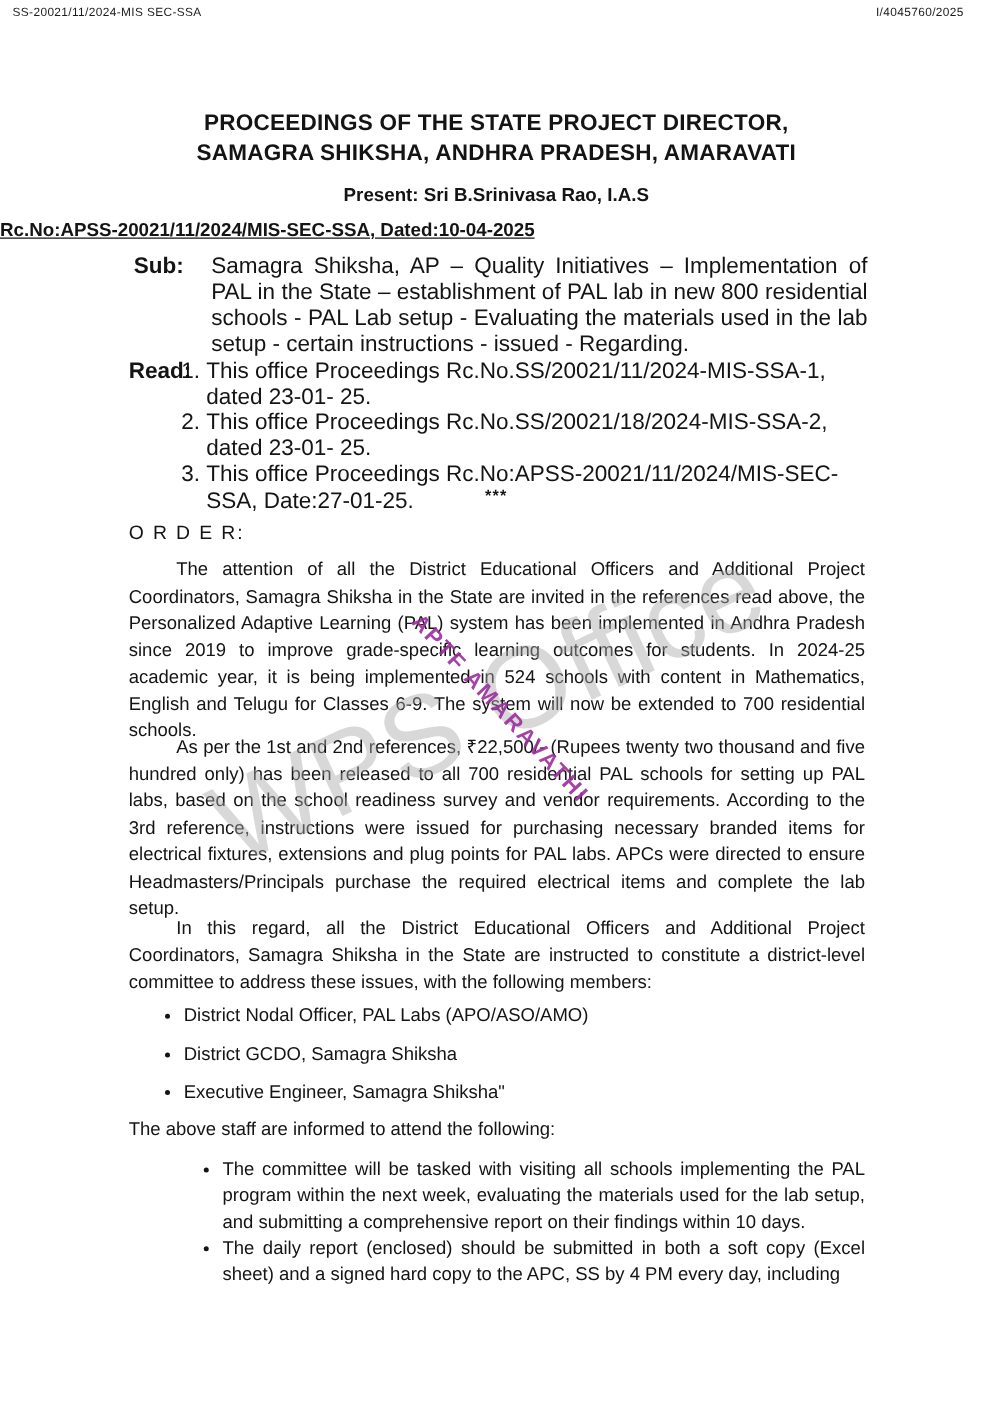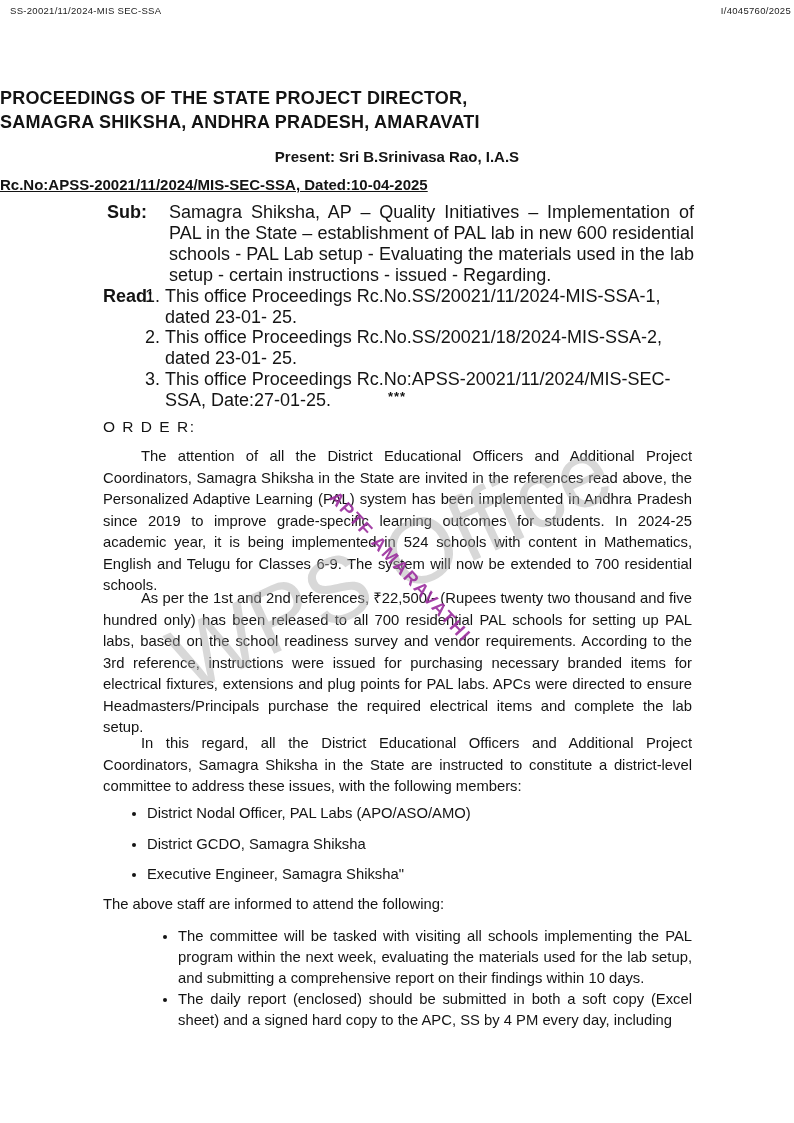--- a/index.html
+++ b/index.html
@@ -6,28 +6,28 @@
   .page{
     position:relative;
     width:794px;height:1123px;
     background:#ffffff;
     font-family:"Liberation Sans", sans-serif;
     color:#141414;
     overflow:hidden;
   }
   
   .meta-header{
-    position:absolute;top:5px;left:10px;right:3px;
+    position:absolute;top:5px;left:10px;right:23px;
     display:flex;justify-content:space-between;
     font-size:9.5px;letter-spacing:.3px;color:#1c1c1c;gap:12px;
   }
   
   .title-block{
     position:absolute;top:87px;left:0;right:0;
-    font-weight:bold;
+    text-align:center;font-weight:bold;
     font-size:18px;line-height:23.5px;letter-spacing:.2px;
   }
   .present-line{
     position:absolute;top:148px;left:0;right:0;
     text-align:center;font-weight:bold;font-size:15px;
   }
   .rc-line{
     position:absolute;top:176px;left:0;right:0;
     font-weight:bold;font-size:15px;
     text-decoration:underline;
@@ -104,21 +104,21 @@
     <div>SAMAGRA SHIKSHA, ANDHRA PRADESH, AMARAVATI</div>
   </div>
 
   <div class="present-line">Present: Sri B.Srinivasa Rao, I.A.S</div>
 
   <div class="rc-line">Rc.No:APSS-20021/11/2024/MIS-SEC-SSA, Dated:10-04-2025</div>
 
   <div class="refblock">
     <div class="sub-row">
       <span class="sub-label">Sub:</span>
-      <span class="sub-text">Samagra Shiksha, AP – Quality Initiatives – Implementation of PAL in the State – establishment of PAL lab in new 600 residential schools - PAL Lab setup - Evaluating the materials used in the lab setup - certain instructions - issued - Regarding.</span>
+      <span class="sub-text">Samagra Shiksha, AP – Quality Initiatives – Implementation of PAL in the State – establishment of PAL lab in new 800 residential schools - PAL Lab setup - Evaluating the materials used in the lab setup - certain instructions - issued - Regarding.</span>
     </div>
     <div class="read-row">
       <span class="read-label">Read:</span>
       <ol>
         <li>This office Proceedings Rc.No.SS/20021/11/2024-MIS-SSA-1, dated 23-01- 25.</li>
         <li>This office Proceedings Rc.No.SS/20021/18/2024-MIS-SSA-2, dated 23-01- 25.</li>
         <li>This office Proceedings Rc.No:APSS-20021/11/2024/MIS-SEC-SSA, Date:27-01-25.</li>
       </ol>
     </div>
   </div>

